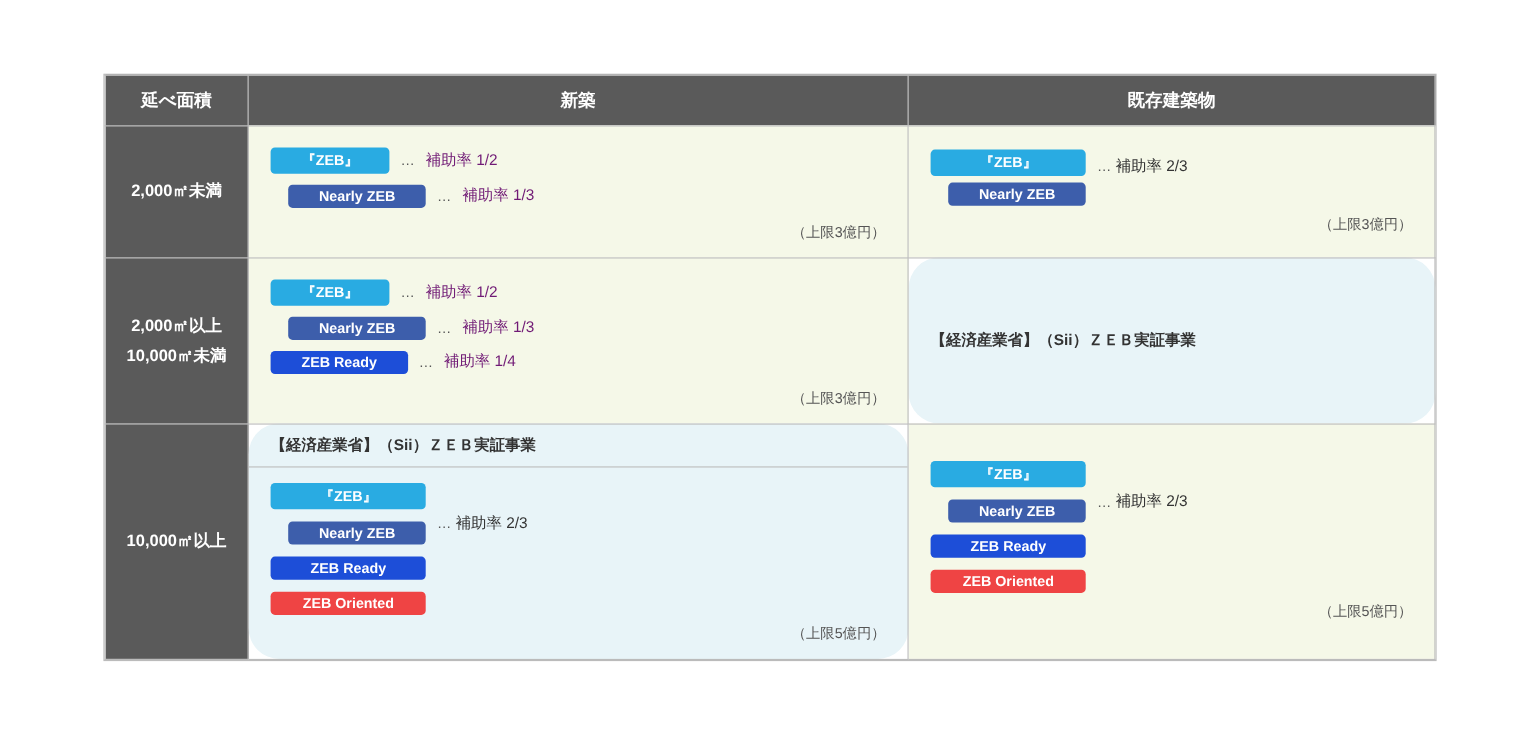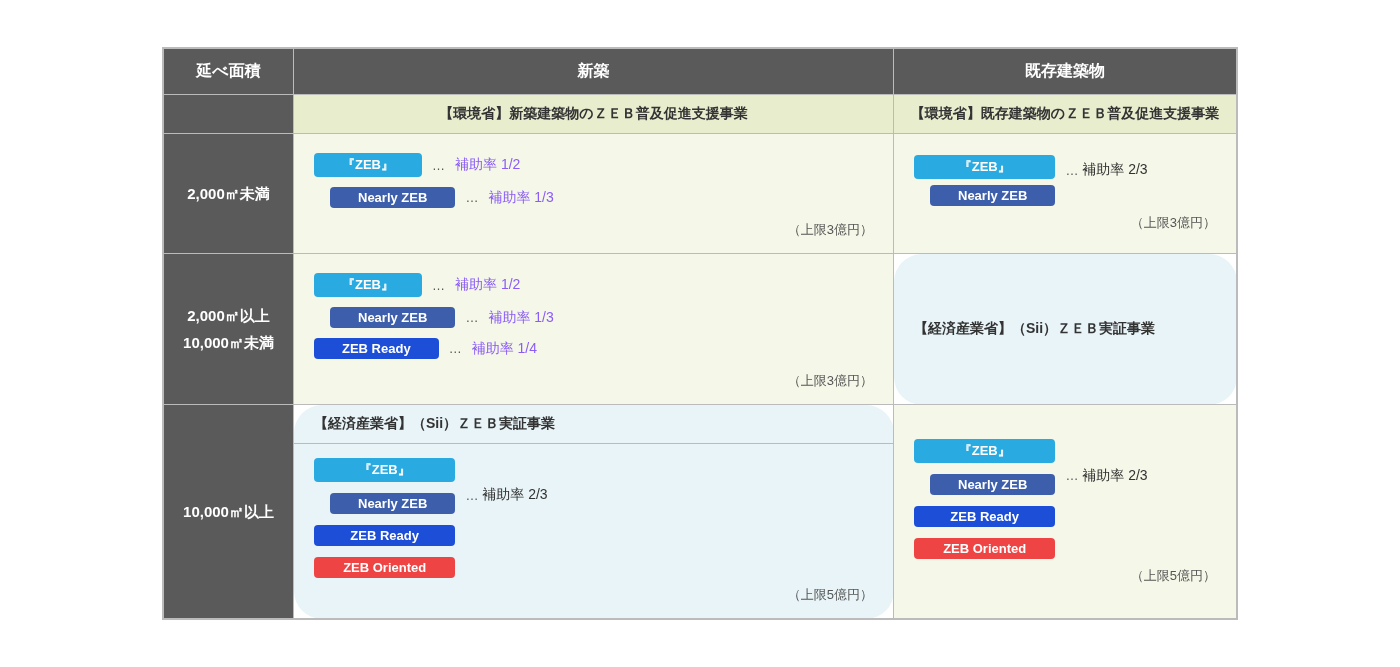--- a/index.html
+++ b/index.html
@@ -7,21 +7,21 @@
       font-family: "Meiryo", "Yu Gothic", "Hiragino Kaku Gothic Pro", sans-serif;
       font-size: 14px;
       background: #fff;
       display: flex;
       justify-content: center;
       align-items: center;
       min-height: 667px;
       padding: 10px;
     }
     .table-wrapper {
-      width: 1076px;
+      width: 1212px;
       border: 1px solid #bbb;
       border-collapse: collapse;
     }
     table {
       width: 100%;
       border-collapse: collapse;
       table-layout: fixed;
     }
     th, td {
       border: 1px solid #bbb;
@@ -105,21 +105,21 @@
     .badge-oriented {
       background: #ef4444;
     }
     .subsidy-row {
       display: flex;
       align-items: center;
       margin: 5px 0;
       gap: 10px;
     }
     .subsidy-text {
-      color: #8b5cf6;
+      color: #701a75;
       font-size: 14px;
     }
     .dots {
       color: #555;
       font-size: 13px;
     }
     .limit-text {
       text-align: right;
       color: #555;
       font-size: 13px;
@@ -159,25 +159,20 @@
       <col style="width: auto;">
     </colgroup>
     <thead>
 
       <tr class="header-row">
         <th class="col-label">延べ面積</th>
         <th class="col-new">新築</th>
         <th class="col-existing">既存建築物</th>
       </tr>
 
-      <tr class="sub-header-row">
-        <td class="col-label"></td>
-        <td>【環境省】新築建築物のＺＥＢ普及促進支援事業</td>
-        <td>【環境省】既存建築物のＺＥＢ普及促進支援事業</td>
-      </tr>
     </thead>
     <tbody>
 
       <tr>
         <td class="row-label">2,000㎡未満</td>
 
         <td class="content-cell bg-light-green">
           <div class="cell-group">
             <div class="subsidy-row">
               <span class="badge badge-zeb">『ZEB』</span>

